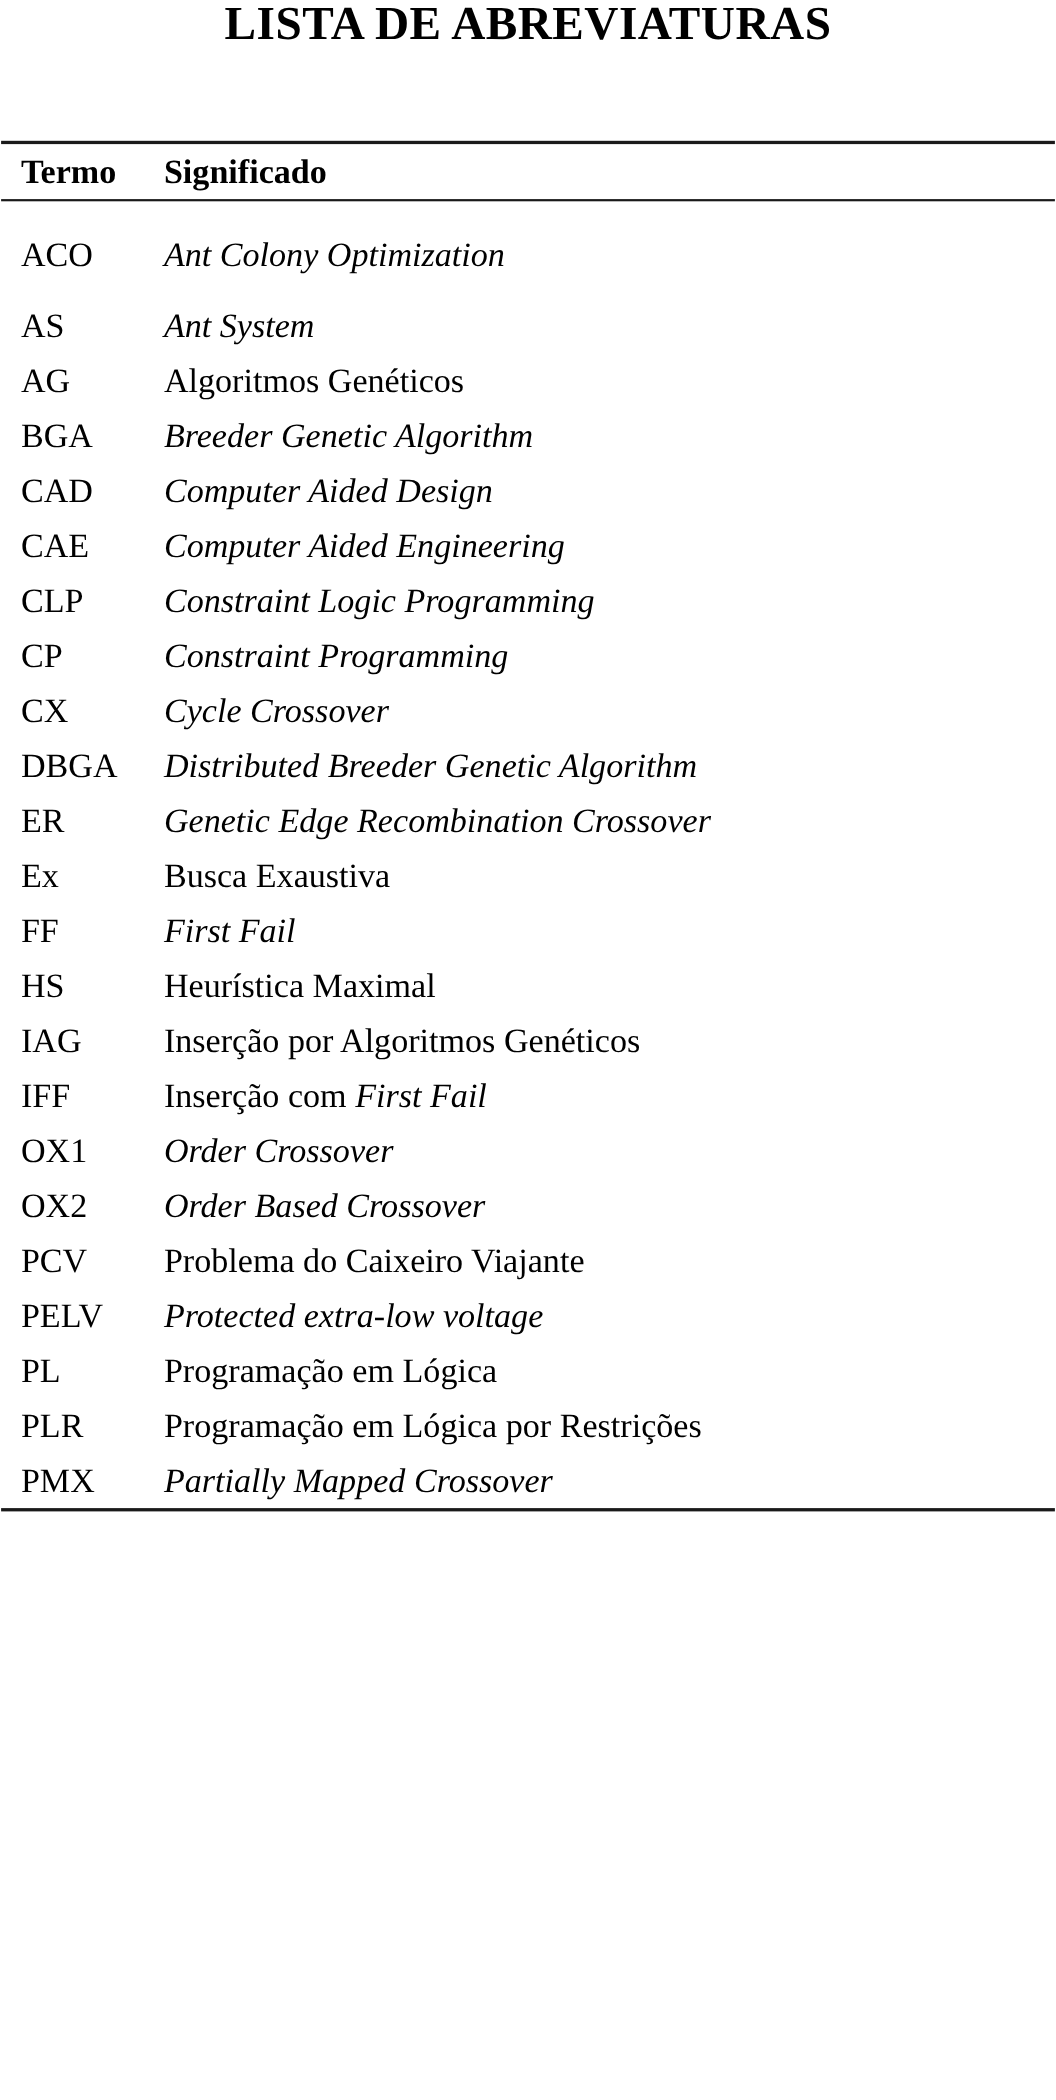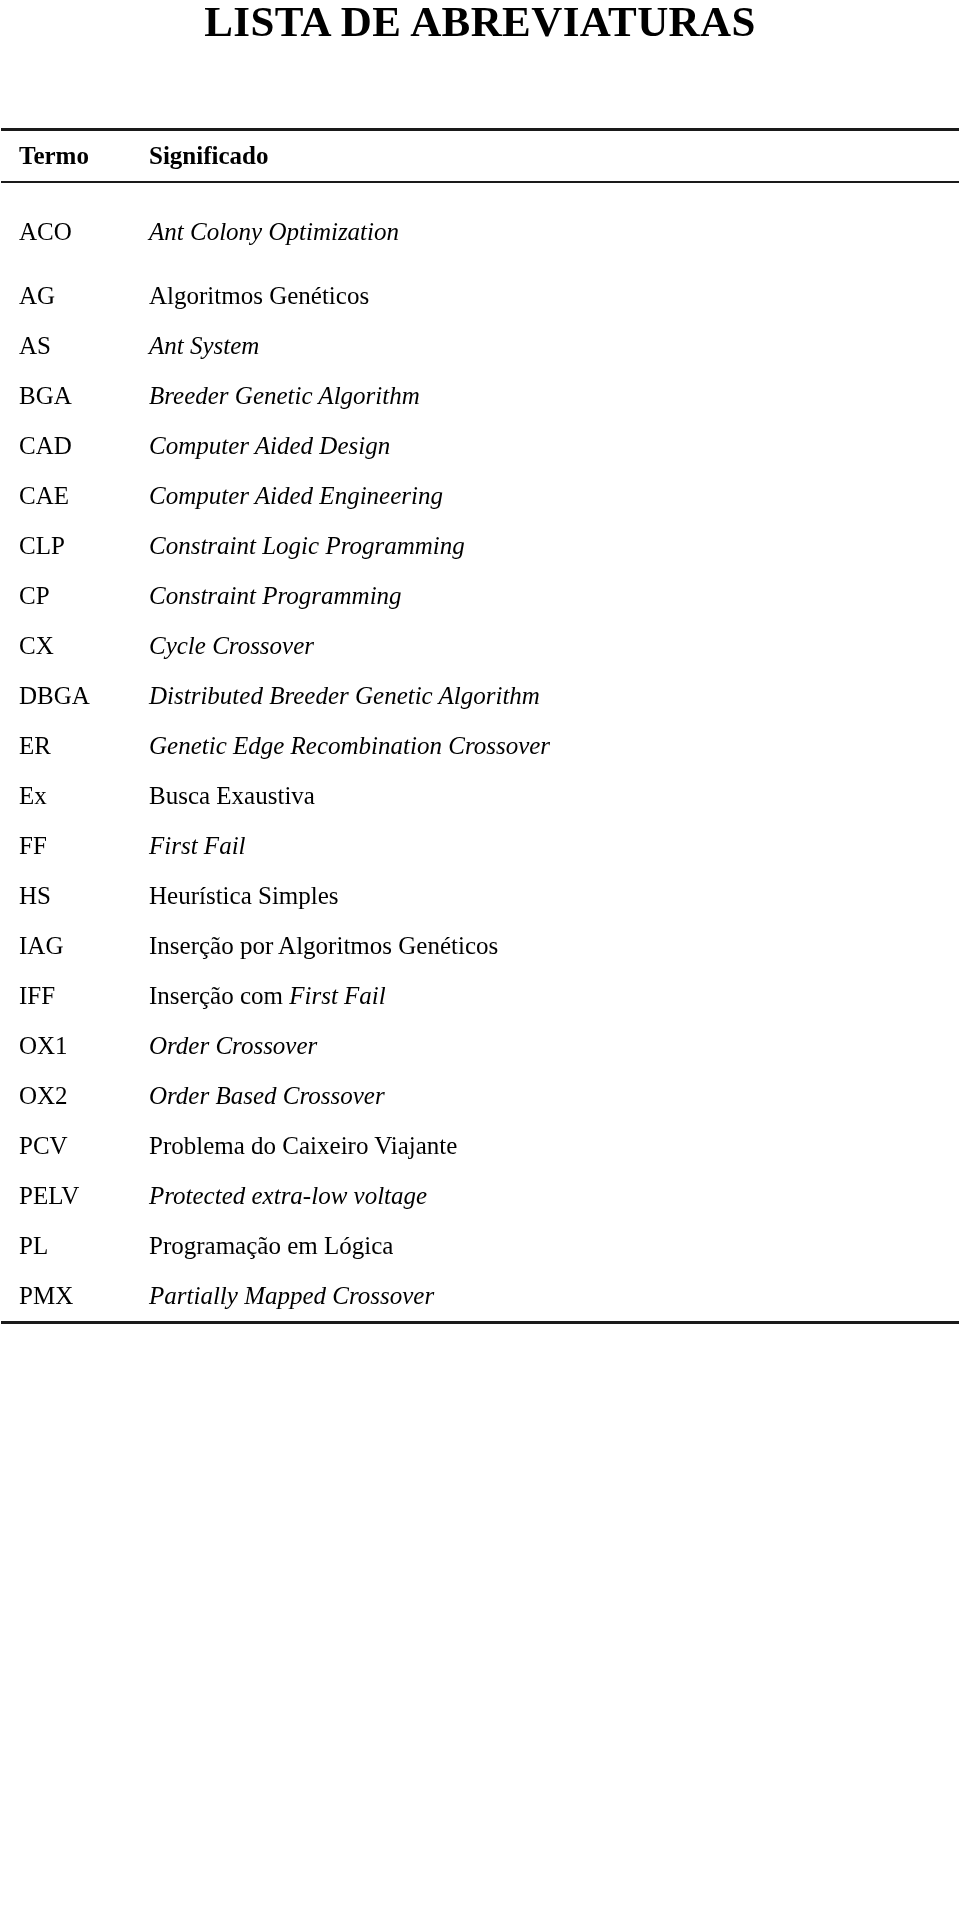--- a/index.html
+++ b/index.html
@@ -62,21 +62,21 @@
     table-layout: fixed;
   }
   table.ab col.c-term { width: 146px; }
   table.ab col.c-def  { width: 812px; }
 
   table.ab th,
   table.ab td {
     padding: 0;
     text-align: left;
     vertical-align: baseline;
-    font-size: 25px;
+    font-size: 31px;
     line-height: 50px;
     height: 50px;
   }
 
   thead th {
     font-weight: bold;
     font-size: 30px;
     line-height: 62px;
     height: 62px;
     padding-top: 1px;
@@ -136,28 +136,28 @@
       <colgroup>
         <col class="c-term">
         <col class="c-def">
       </colgroup>
       <tbody id="ab-body">
           <tr>
             <td class="term"><span class="sty-roman">ACO</span></td>
             <td class="def"><span class="sty-italic">Ant Colony Optimization</span></td>
           </tr>
           <tr>
+            <td class="term"><span class="sty-roman">AS</span></td>
+            <td class="def"><span class="sty-italic">Ant System</span></td>
+          </tr>
+          <tr>
             <td class="term"><span class="sty-roman">AG</span></td>
             <td class="def"><span class="sty-roman">Algoritmos Genéticos</span></td>
           </tr>
           <tr>
-            <td class="term"><span class="sty-roman">AS</span></td>
-            <td class="def"><span class="sty-italic">Ant System</span></td>
-          </tr>
-          <tr>
             <td class="term"><span class="sty-roman">BGA</span></td>
             <td class="def"><span class="sty-italic">Breeder Genetic Algorithm</span></td>
           </tr>
           <tr>
             <td class="term"><span class="sty-roman">CAD</span></td>
             <td class="def"><span class="sty-italic">Computer Aided Design</span></td>
           </tr>
           <tr>
             <td class="term"><span class="sty-roman">CAE</span></td>
             <td class="def"><span class="sty-italic">Computer Aided Engineering</span></td>
@@ -185,21 +185,21 @@
           <tr>
             <td class="term"><span class="sty-roman">Ex</span></td>
             <td class="def"><span class="sty-roman">Busca Exaustiva</span></td>
           </tr>
           <tr>
             <td class="term"><span class="sty-roman">FF</span></td>
             <td class="def"><span class="sty-italic">First Fail</span></td>
           </tr>
           <tr>
             <td class="term"><span class="sty-roman">HS</span></td>
-            <td class="def"><span class="sty-roman">Heurística Simples</span></td>
+            <td class="def"><span class="sty-roman">Heurística Maximal</span></td>
           </tr>
           <tr>
             <td class="term"><span class="sty-roman">IAG</span></td>
             <td class="def"><span class="sty-roman">Inserção por Algoritmos Genéticos</span></td>
           </tr>
           <tr>
             <td class="term"><span class="sty-roman">IFF</span></td>
             <td class="def"><span class="sty-roman">Inserção com </span><span class="sty-italic">First Fail</span></td>
           </tr>
           <tr>
@@ -216,20 +216,24 @@
           </tr>
           <tr>
             <td class="term"><span class="sty-roman">PELV</span></td>
             <td class="def"><span class="sty-italic">Protected extra-low voltage</span></td>
           </tr>
           <tr>
             <td class="term"><span class="sty-roman">PL</span></td>
             <td class="def"><span class="sty-roman">Programação em Lógica</span></td>
           </tr>
           <tr>
+            <td class="term"><span class="sty-roman">PLR</span></td>
+            <td class="def"><span class="sty-roman">Programação em Lógica por Restrições</span></td>
+          </tr>
+          <tr>
             <td class="term"><span class="sty-roman">PMX</span></td>
             <td class="def"><span class="sty-italic">Partially Mapped Crossover</span></td>
           </tr>
         </tbody>
     </table>
 
     <div class="rule rule-bottom"></div>
 
   </div>
 

